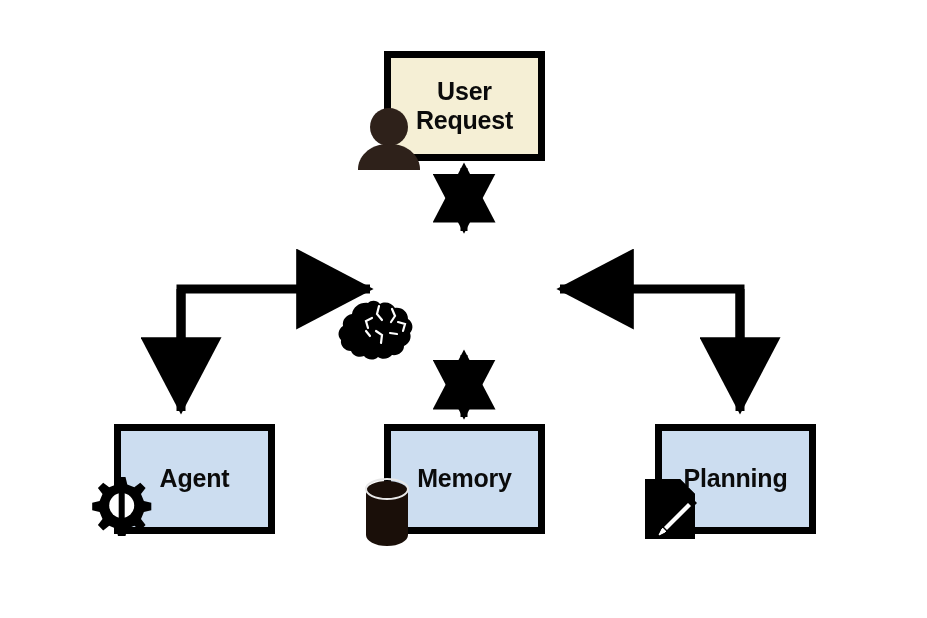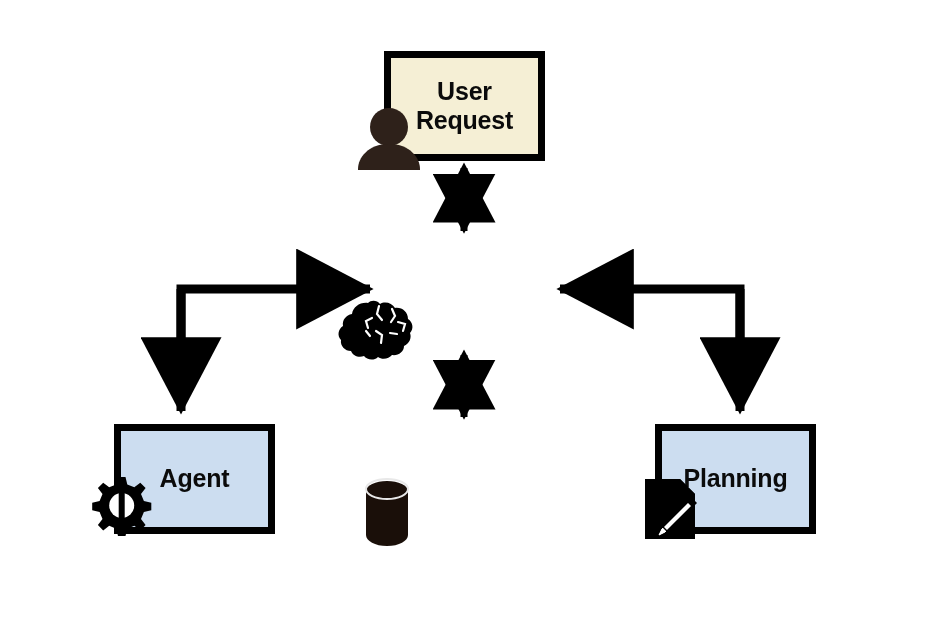--- a/index.html
+++ b/index.html
@@ -144,20 +144,23 @@
   <div class="node" id="node-user-request" style="background: rgb(245, 239, 213);">
     <span class="node-label">User
 Request</span>
   </div>
 
 
   <div class="node" id="node-tools" style="background: rgb(204, 221, 240);">
     <span class="node-label">Agent</span>
   </div>
 
+  <div class="node" id="node-memory" style="background: rgb(204, 221, 240);">
+    <span class="node-label">Memory</span>
+  </div>
 
   <div class="node" id="node-planning" style="background: rgb(204, 221, 240); align-items: center;">
     <span class="node-label">Planning</span>
   </div>
 
   <svg class="icon-layer" viewBox="0 0 927 618" width="927" height="618" xmlns="http://www.w3.org/2000/svg">
 
     <g>
       <circle cx="389" cy="127" r="19" fill="#2E211A"></circle>
       <path d="M389 144

